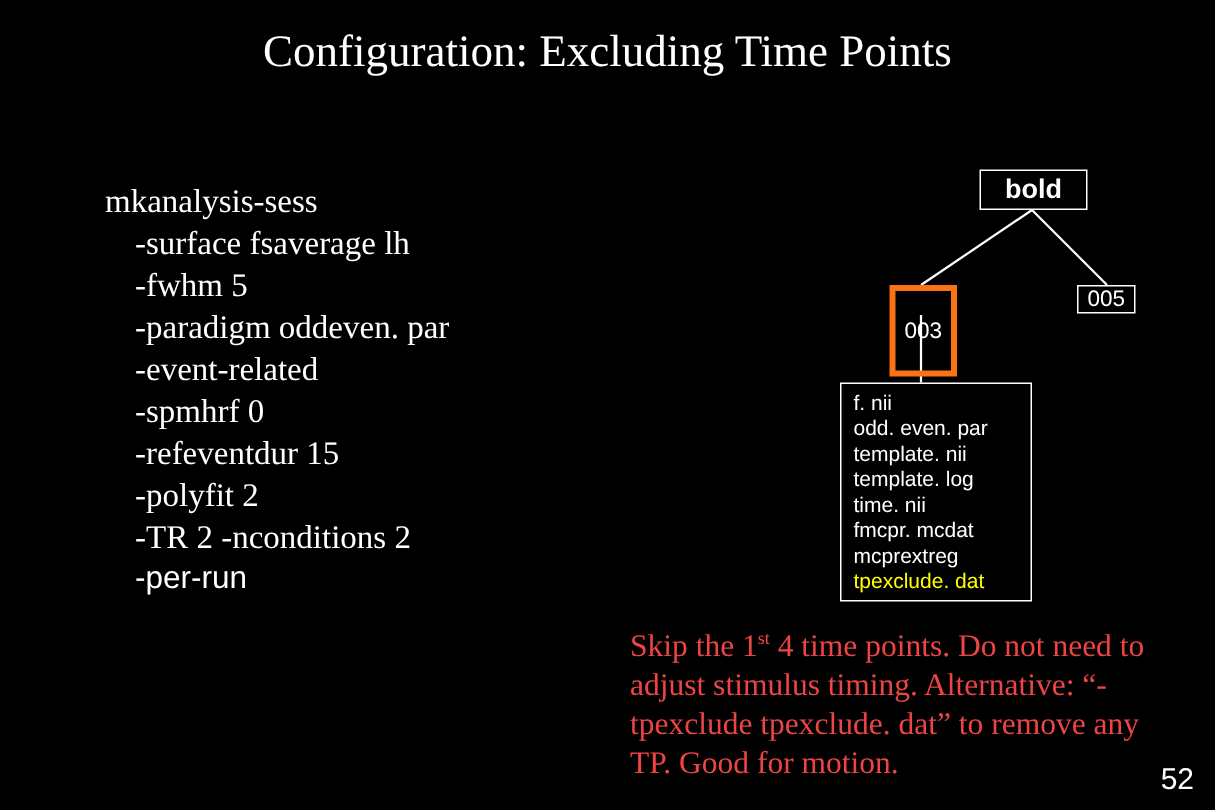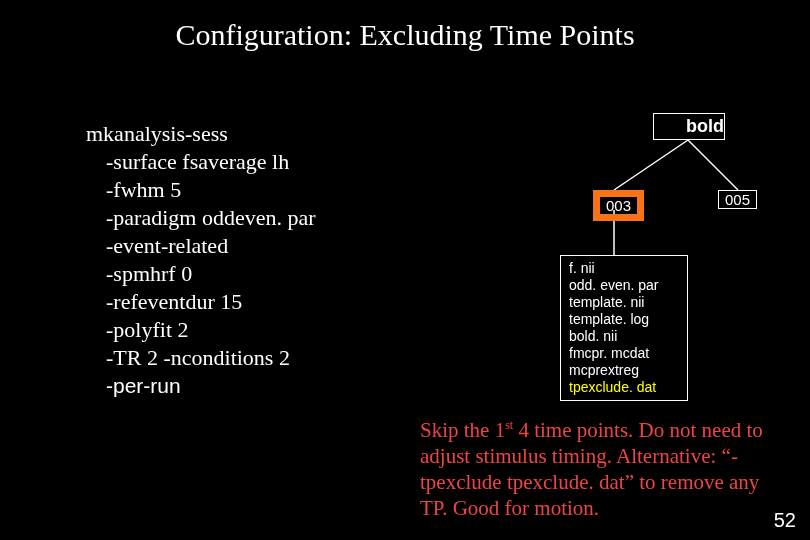--- a/index.html
+++ b/index.html
@@ -22,21 +22,21 @@
     top: 18px;
     left: 0;
     width: 100%;
     text-align: center;
     font-size: 30px;
     color: #fff;
   }
   .cmdblock {
     position: absolute;
     top: 120px;
-    left: 86px;
+    left: 70px;
     font-size: 22px;
     line-height: 28px;
     color: #fff;
   }
   .cmdline {
     white-space: pre;
   }
   .indent {
     padding-left: 20px;
   }
@@ -49,35 +49,35 @@
     font-family: Arial, Helvetica, sans-serif;
     font-size: 21px;
   }
 
   
   .bold-box {
     position: absolute;
     top: 113px;
     left: 653px;
     width: 70px;
-    text-align: right;
+    text-align: center;
     border: 1px solid #fff;
     font-family: Arial, Helvetica, sans-serif;
     font-size: 18px;
     font-weight: bold;
     padding: 2px 0;
   }
   .node003 {
     position: absolute;
     top: 190px;
     left: 593px;
-    border: 7px solid #f97316;
+    border: 4px solid #f97316;
     font-family: Arial, Helvetica, sans-serif;
     font-size: 15px;
-    padding: 0 6px;
+    padding: 18px 6px;
   }
   .node005 {
     position: absolute;
     top: 190px;
     left: 718px;
     border: 1px solid #fff;
     font-family: Arial, Helvetica, sans-serif;
     font-size: 15px;
     padding: 0 6px;
   }
@@ -149,21 +149,21 @@
 
   <div class="bold-box">bold</div>
   <div class="node003">003</div>
   <div class="node005">005</div>
 
   <div class="filebox">
     <div>f. nii</div>
     <div>odd. even. par</div>
     <div>template. nii</div>
     <div>template. log</div>
-    <div>bold. nii</div>
+    <div>time. nii</div>
     <div>fmcpr. mcdat</div>
     <div>mcprextreg</div>
     <div class="tpexclude">tpexclude. dat</div>
   </div>
 
   <div class="bodytext">
     <span>Skip the 1</span><span class="sup">st</span><span> 4 time points. Do not need to adjust stimulus timing. Alternative: “-tpexclude tpexclude. dat” to remove any TP. Good for motion.</span>
   </div>
 
   <div class="slidenum">52</div>

